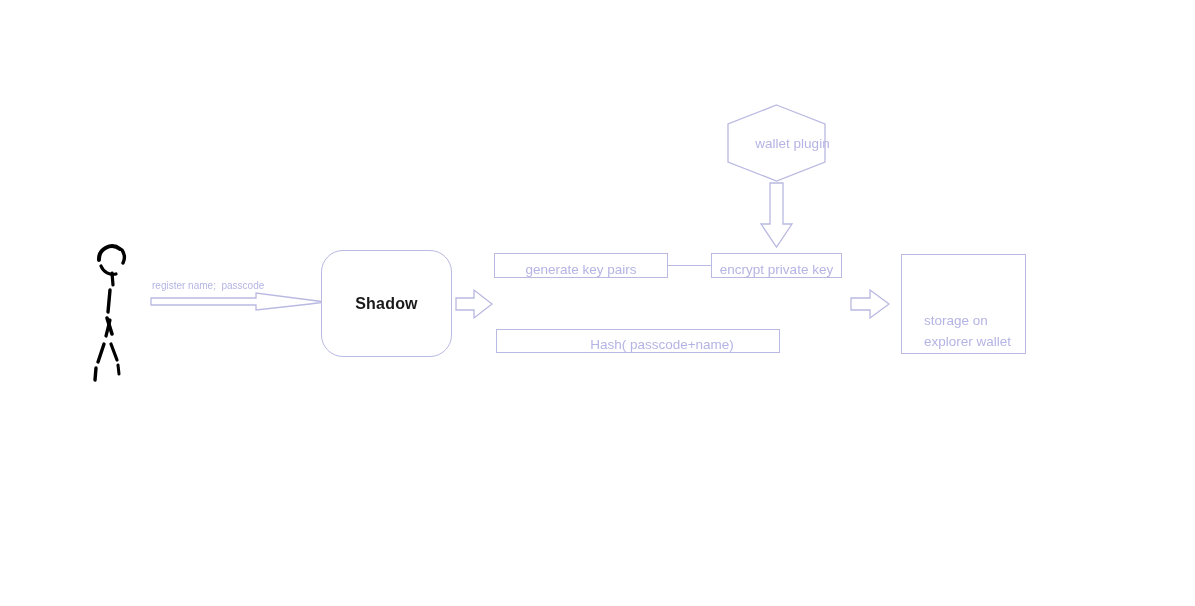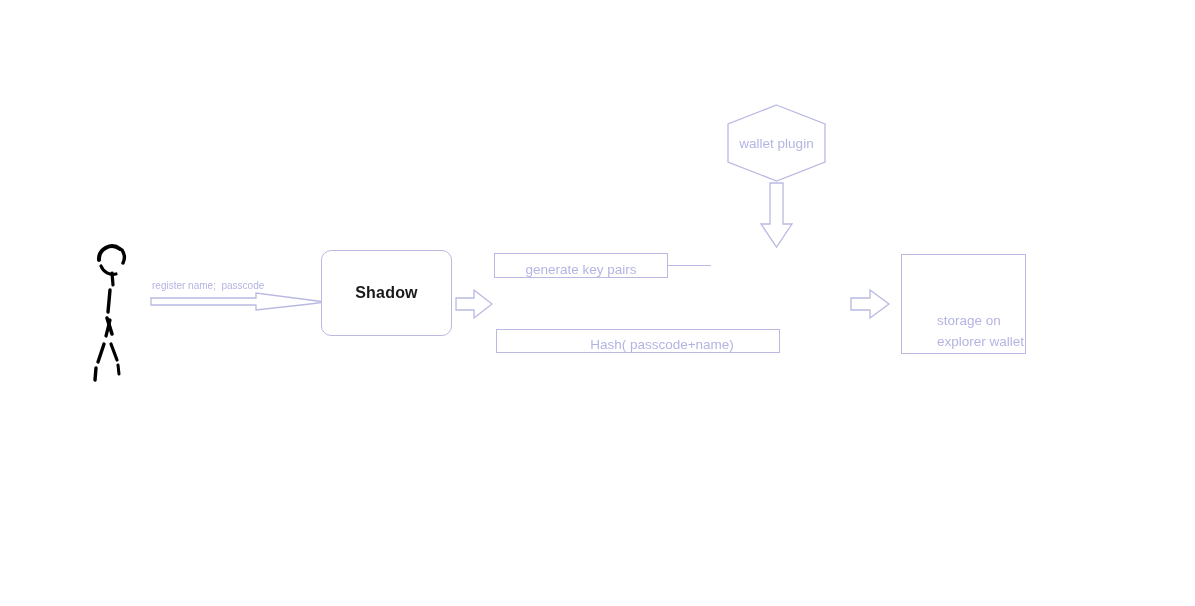--- a/index.html
+++ b/index.html
@@ -21,23 +21,23 @@
     height: 606px;
   }
   .node { position: absolute; box-sizing: border-box; }
 
   
   #actor { left: 85px; top: 232px; width: 70px; height: 150px; }
 
   
   #shadow-box {
     left: 321px; top: 250px;
-    width: 131px; height: 86px;
+    width: 131px; height: 107px;
     border: 1.3px solid #b9b9e2;
-    border-radius: 10px;
+    border-radius: 22px;
     background: #ffffff;
     display: flex;
     align-items: center;
   }
   #shadow-box .label {
     color: #1a1a1a;
     font-size: 16px;
     font-weight: bold;
     letter-spacing: .2px;
   }
@@ -52,32 +52,32 @@
     align-items: flex-end;
     justify-content: center;
     box-sizing: border-box;
   }
   #gen-key-box  { left: 494px; top: 253px; width: 174px; height: 25px; }
   #encrypt-box  { left: 711px; top: 253px; width: 131px; height: 25px; }
   #hash-box     { left: 496px; top: 329px; width: 284px; height: 24px; padding-left: 48px; }
   #storage-box  {
     left: 901px; top: 254px; width: 125px; height: 100px;
     justify-content: flex-start;
-    padding-left: 35px;
+    padding-left: 22px;
     line-height: 1.55;
   }
   #storage-box .label { text-align: left; }
 
   
   #wallet-hex {
     left: 727px; top: 104px; width: 99px; height: 78px;
   }
   #wallet-hex .hex-label {
     position: absolute;
-    left: 0; top: 0; width: 99px; height: 78px;
+    left: 16px; top: 0; width: 99px; height: 78px;
     display: flex; align-items: center; justify-content: center;
     color: #b4b4e4;
     font-size: 13.5px;
   }
 
   
   #gen-to-enc-line {
     left: 668px; top: 265px;
     width: 43px; height: 0;
     border-top: 1.3px solid #b9b9e2;
@@ -139,20 +139,23 @@
       <path class="stroke-p fill-none" d="M1 10 L19 10 L19 2 L37 16 L19 30 L19 22 L1 22 Z"></path>
     </svg>
   </div>
 
   <div class="node pbox" id="gen-key-box">
     <span class="label">generate key pairs</span>
   </div>
 
   <div class="node" id="gen-to-enc-line"></div>
 
+  <div class="node pbox" id="encrypt-box">
+    <span class="label">encrypt private key</span>
+  </div>
 
   <div class="node" id="wallet-hex">
     <svg width="99" height="78" viewBox="0 0 99 78" aria-hidden="true">
       <path class="stroke-p fill-none" d="M49.5 1 L98 20 L98 58 L49.5 77 L1 58 L1 20 Z"></path>
     </svg>
     <span class="hex-label">wallet plugin</span>
   </div>
 
   <div class="node" style="left:760px; top:182px; width:34px; height:66px;">
     <svg width="34" height="66" viewBox="0 0 34 66" aria-hidden="true">

